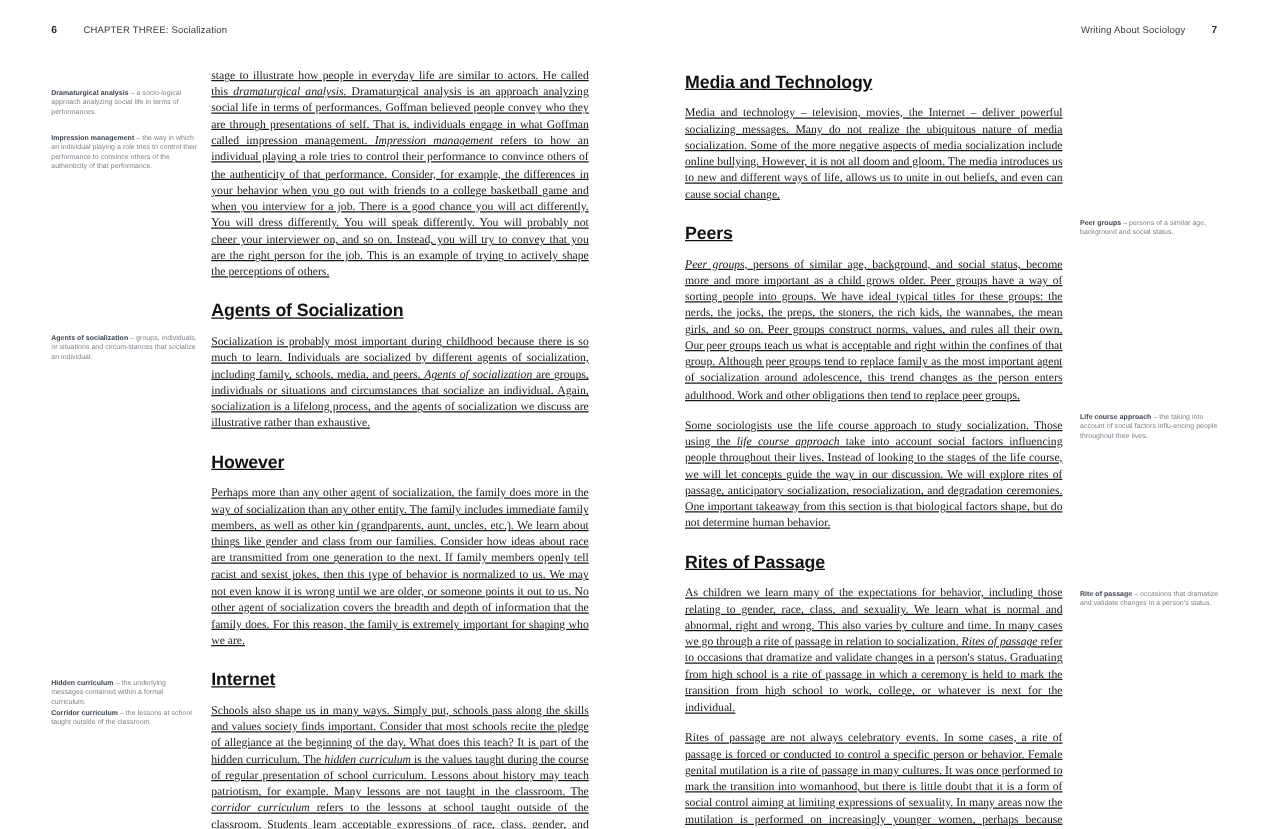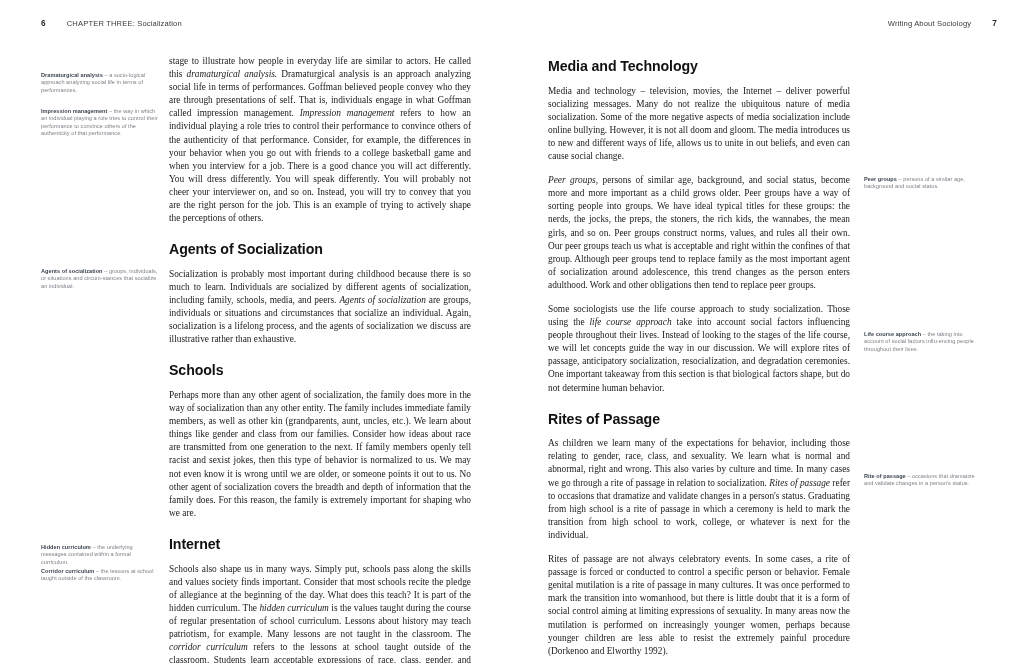--- a/index.html
+++ b/index.html
@@ -32,21 +32,21 @@
   .runhead {
     position: absolute;
     top: 19px;
     font-family: "Liberation Sans", sans-serif;
     font-size: 7.6px;
     letter-spacing: 0.15px;
     color: #3a3a3a;
     white-space: nowrap;
   }
   .runhead.left { left: 41px; }
-  .runhead.right { right: 27px; text-align: right; }
+  .runhead.right { right: 50px; text-align: right; }
   .folio {
     font-family: "Liberation Sans", sans-serif;
     font-weight: bold;
     font-size: 8.2px;
     color: #2a2a2a;
   }
   .runhead.left .folio { margin-right: 21px; }
   .runhead.right .folio { margin-left: 21px; }
 
   
@@ -59,32 +59,34 @@
     line-height: 13.1px;
   }
   .page.left .maincol { left: 169px; }
   .page.right .maincol { left: 36px; }
 
   .maincol p {
     margin: 0 0 11px 0;
     text-indent: 0;
     text-align: justify;
     hyphens: auto;
+    text-decoration: underline;
     -webkit-hyphens: auto;
   }
   .maincol p.tight { margin-bottom: 0; }
 
   h2.section {
     font-family: "Liberation Sans", sans-serif;
     font-weight: bold;
     font-size: 14.2px;
     line-height: 1.1;
     color: #111111;
     margin: 17px 0 10px 0;
     letter-spacing: -0.1px;
+    text-decoration: underline;
   }
   h2.section.first { margin-top: 4px; }
 
   .it { font-style: italic; }
 
   
   .marginnote {
     position: absolute;
     width: 118px;
     font-family: "Liberation Sans", sans-serif;
@@ -133,21 +135,21 @@
     </div>
 
     <div class="maincol">
 
       <p><span>stage to illustrate how people in everyday life are similar to actors. He called this </span><span class="it">dramaturgical analysis.</span><span> Dramaturgical analysis is an approach analyzing social life in terms of performances. Goffman believed people convey who they are through presentations of self. That is, individuals engage in what Goffman called impression management. </span><span class="it">Impression management</span><span> refers to how an individual playing a role tries to control their performance to convince others of the authenticity of that performance.  Consider, for example, the differences in your behavior when you go out with friends to a college basketball game and when you interview for a job. There is a good chance you will act differently. You will dress differently. You will speak differently. You will probably not cheer your interviewer on, and so on. Instead, you will try to convey that you are the right person for the job. This is an example of trying to actively shape the perceptions of others.</span></p>
 
       <h2 class="section">Agents of Socialization</h2>
 
       <p><span>Socialization is probably most important during childhood because there is so much to learn. Individuals are socialized by different agents of socialization, including family, schools, media, and peers. </span><span class="it">Agents of socialization</span><span> are groups, individuals or situations and circumstances that socialize an individual. Again, socialization is a lifelong process, and the agents of socialization we discuss are illustrative rather than exhaustive.</span></p>
 
-      <h2 class="section">Schools</h2>
+      <h2 class="section">However</h2>
 
       <p>Perhaps more than any other agent of socialization, the family does more in the way of socialization than any other entity. The family includes immediate family members, as well as other kin (grandparents, aunt, uncles, etc.). We learn about things like gender and class from our families. Consider how ideas about race are transmitted from one generation to the next. If family members openly tell racist and sexist jokes, then this type of behavior is normalized to us. We may not even know it is wrong until we are older, or someone points it out to us. No other agent of socialization covers the breadth and depth of information that the family does. For this reason, the family is extremely important for shaping who we are.</p>
 
       <h2 class="section">Internet</h2>
 
       <p class="tight"><span>Schools also shape us in many ways. Simply put, schools pass along the skills and values society finds important. Consider that most schools recite the pledge of allegiance at the beginning of the day. What does this teach? It is part of the hidden curriculum. The </span><span class="it">hidden curriculum</span><span> is the values taught during the course of regular presentation of school curriculum. Lessons about history may teach patriotism, for example. Many lessons are not taught in the classroom. The </span><span class="it">corridor curriculum</span><span> refers to the lessons at school taught outside of the classroom. Students learn acceptable expressions of race, class, gender, and sexuality in the school.</span></p>
 
     </div>
   </div>
 
@@ -169,20 +171,21 @@
       <b>Rite of passage</b>
       <span>– occasions that dramatize and validate changes in a person's status.</span>
     </div>
 
     <div class="maincol">
 
       <h2 class="section first">Media and Technology</h2>
 
       <p>Media and technology – television, movies, the Internet – deliver powerful socializing messages. Many do not realize the ubiquitous nature of media socialization. Some of the more negative aspects of media socialization include online bullying. However, it is not all doom and gloom. The media introduces us to new and different ways of life, allows us to unite in out beliefs, and even can cause social change.</p>
 
+      <h2 class="section">Peers</h2>
 
       <p><span class="it">Peer groups,</span><span> persons of similar age, background, and social status, become more and more important as a child grows older. Peer groups have a way of sorting people into groups. We have ideal typical titles for these groups: the nerds, the jocks, the preps, the stoners, the rich kids, the wannabes, the mean girls, and so on. Peer groups construct norms, values, and rules all their own. Our peer groups teach us what is acceptable and right within the confines of that group. Although peer groups tend to replace family as the most important agent of socialization around adolescence, this trend changes as the person enters adulthood. Work and other obligations then tend to replace peer groups.</span></p>
 
 
       <p><span>Some sociologists use the life course approach to study socialization. Those using the </span><span class="it">life course approach</span><span> take into account social factors influencing people throughout their lives. Instead of looking to the stages of the life course, we will let concepts guide the way in our discussion. We will explore rites of passage, anticipatory socialization, resocialization, and degradation ceremonies. One important takeaway from this section is that biological factors shape, but do not determine human behavior.</span></p>
 
       <h2 class="section">Rites of Passage</h2>
 
       <p><span>As children we learn many of the expectations for behavior, including those relating to gender, race, class, and sexuality. We learn what is normal and abnormal, right and wrong. This also varies by culture and time. In many cases we go through a rite of passage in relation to socialization. </span><span class="it">Rites of passage</span><span> refer to occasions that dramatize and validate changes in a person's status. Graduating from high school is a rite of passage in which a ceremony is held to mark the transition from high school to work, college, or whatever is next for the individual.</span></p>
 

